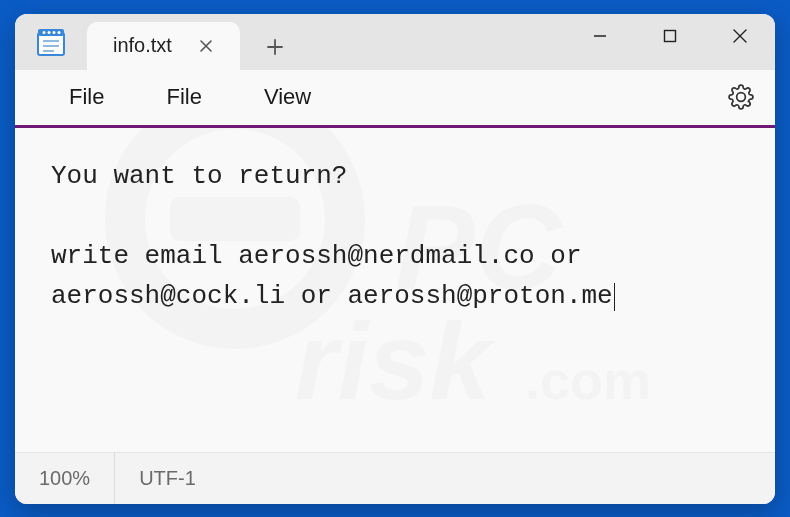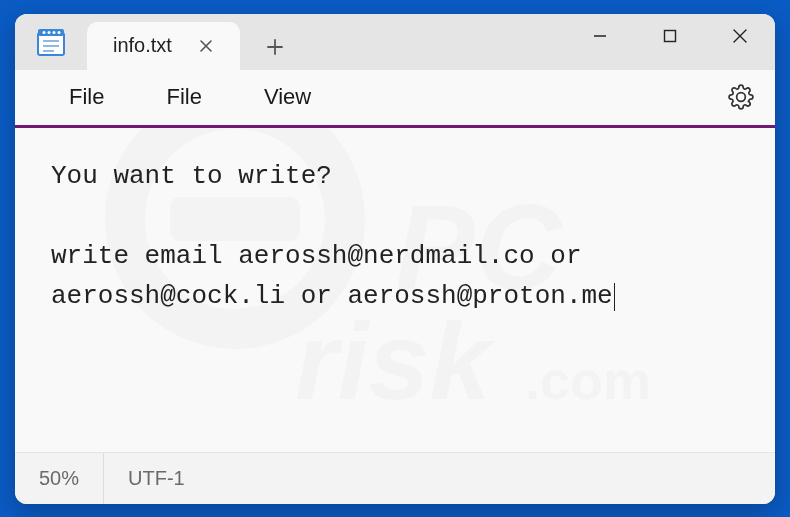--- a/index.html
+++ b/index.html
@@ -229,22 +229,22 @@
     <div class="menu-item">File</div>
     <div class="menu-item">View</div>
     <div class="settings-btn">
       <svg width="26" height="26" viewBox="0 0 24 24">
         <path fill="none" stroke="#333" stroke-width="1.6" d="M12 8a4 4 0 1 0 0 8 4 4 0 0 0 0-8z"></path>
         <path fill="none" stroke="#333" stroke-width="1.6" d="M19.4 15a1.7 1.7 0 0 0 .34 1.87l.06.06a2 2 0 1 1-2.83 2.83l-.06-.06a1.7 1.7 0 0 0-1.87-.34 1.7 1.7 0 0 0-1.03 1.56V21a2 2 0 1 1-4 0v-.09a1.7 1.7 0 0 0-1.11-1.56 1.7 1.7 0 0 0-1.87.34l-.06.06a2 2 0 1 1-2.83-2.83l.06-.06a1.7 1.7 0 0 0 .34-1.87 1.7 1.7 0 0 0-1.56-1.03H3a2 2 0 1 1 0-4h.09a1.7 1.7 0 0 0 1.56-1.11 1.7 1.7 0 0 0-.34-1.87l-.06-.06a2 2 0 1 1 2.83-2.83l.06.06a1.7 1.7 0 0 0 1.87.34h.08A1.7 1.7 0 0 0 10 3.09V3a2 2 0 1 1 4 0v.09a1.7 1.7 0 0 0 1.03 1.56 1.7 1.7 0 0 0 1.87-.34l.06-.06a2 2 0 1 1 2.83 2.83l-.06.06a1.7 1.7 0 0 0-.34 1.87v.08A1.7 1.7 0 0 0 20.91 10H21a2 2 0 1 1 0 4h-.09a1.7 1.7 0 0 0-1.56 1.03z"></path>
       </svg>
     </div>
   </div>
 
-  <div class="content"><span>You want to write?</span>
+  <div class="content"><span>You want to return?</span>
 <span></span>
 <span>write email aerossh@nerdmail.co or aerossh@cock.li or aerossh@proton.me</span><span class="cursor-bar"></span></div>
 
   <div class="statusbar">
-    <div class="status-cell">50%</div>
+    <div class="status-cell">100%</div>
     <div class="status-cell encoding">UTF-1</div>
   </div>
 
 </div>
 
 </body></html>

